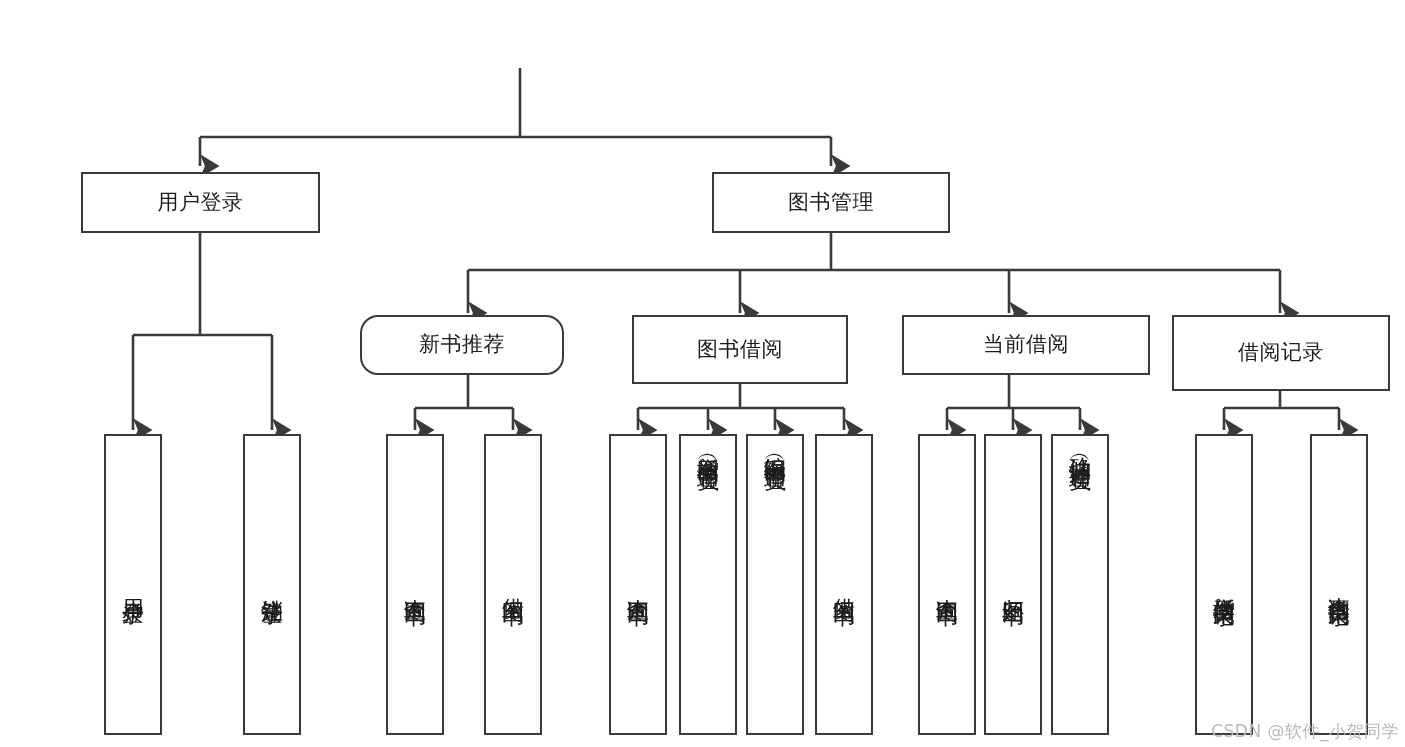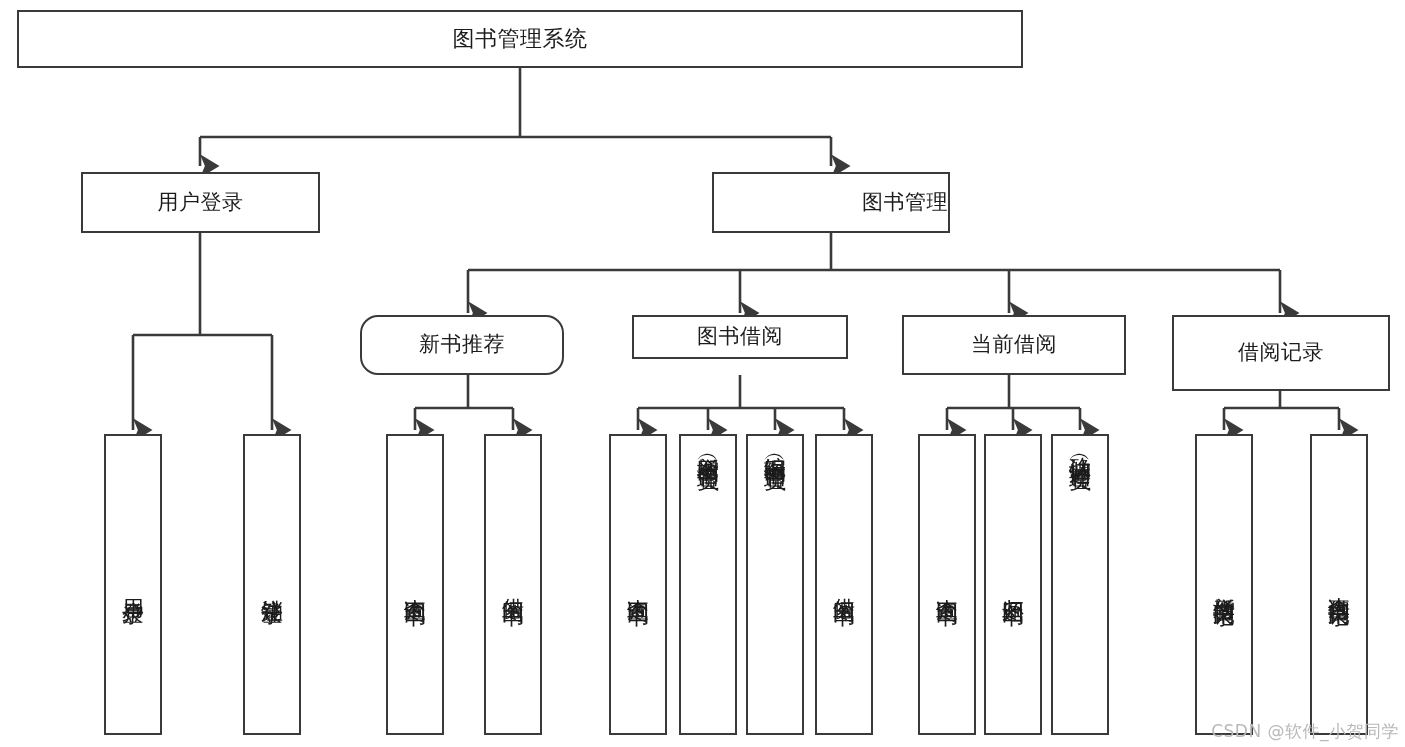--- a/index.html
+++ b/index.html
@@ -129,41 +129,38 @@
       <path d="M 1013 408 L 1013 430" marker-end="url(#arrow)"></path>
       <path d="M 1080 408 L 1080 430" marker-end="url(#arrow)"></path>
 
       <path d="M 1280 375 L 1280 408"></path>
       <path d="M 1224 408 L 1339 408"></path>
       <path d="M 1224 408 L 1224 430" marker-end="url(#arrow)"></path>
       <path d="M 1339 408 L 1339 430" marker-end="url(#arrow)"></path>
     </g>
   </svg>
 
-  <div class="node h root" style="left:17px; top:10px; width:1006px; height:58px;">
-    <span class="node-label">图书管理系统</span>
-  </div>
 
   <div class="node h" style="left:81px; top:172px; width:239px; height:61px;">
     <span class="node-label">用户登录</span>
   </div>
 
-  <div class="node h" style="left:712px; top:172px; width:238px; height:61px;justify-content:flex-end;">
+  <div class="node h" style="left:712px; top:172px; width:238px; height:61px;">
     <span class="node-label">图书管理</span>
   </div>
 
   <div class="node h" style="left:360px; top:315px; width:204px; height:60px;border-radius:18px;">
     <span class="node-label">新书推荐</span>
   </div>
 
-  <div class="node h" style="left:632px; top:315px; width:216px; height:44px;">
+  <div class="node h" style="left:632px; top:315px; width:216px; height:69px;">
     <span class="node-label">图书借阅</span>
   </div>
 
-  <div class="node h" style="left:902px; top:315px; width:224px; height:60px;">
+  <div class="node h" style="left:902px; top:315px; width:248px; height:60px;">
     <span class="node-label">当前借阅</span>
   </div>
 
   <div class="node h" style="left:1172px; top:315px; width:218px; height:76px;">
     <span class="node-label">借阅记录</span>
   </div>
 
   <div class="node v centered" style="left:104px; top:434px; width:58px; height:301px;">
     <span class="node-label">用户登录</span>
   </div>

